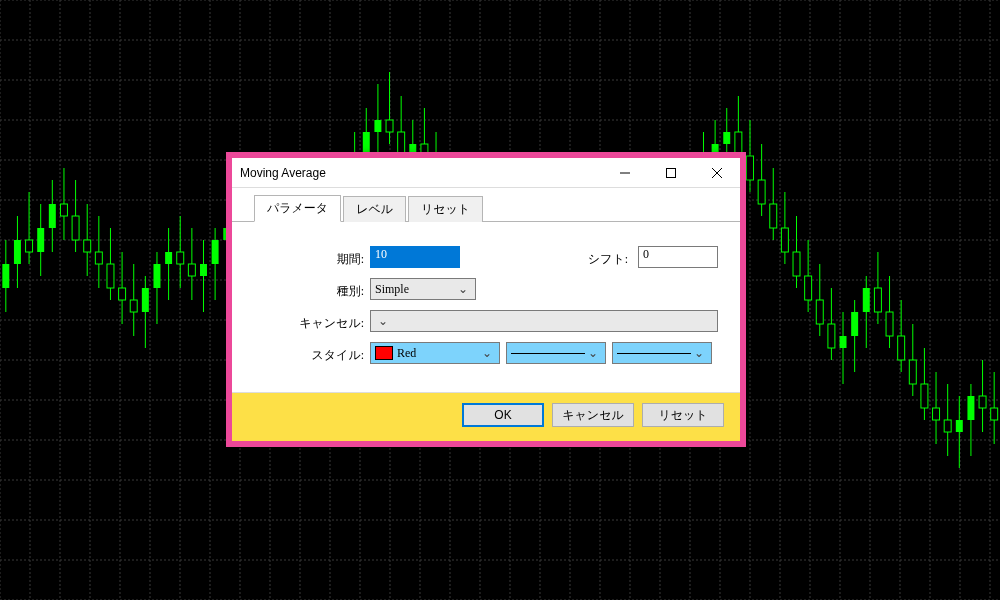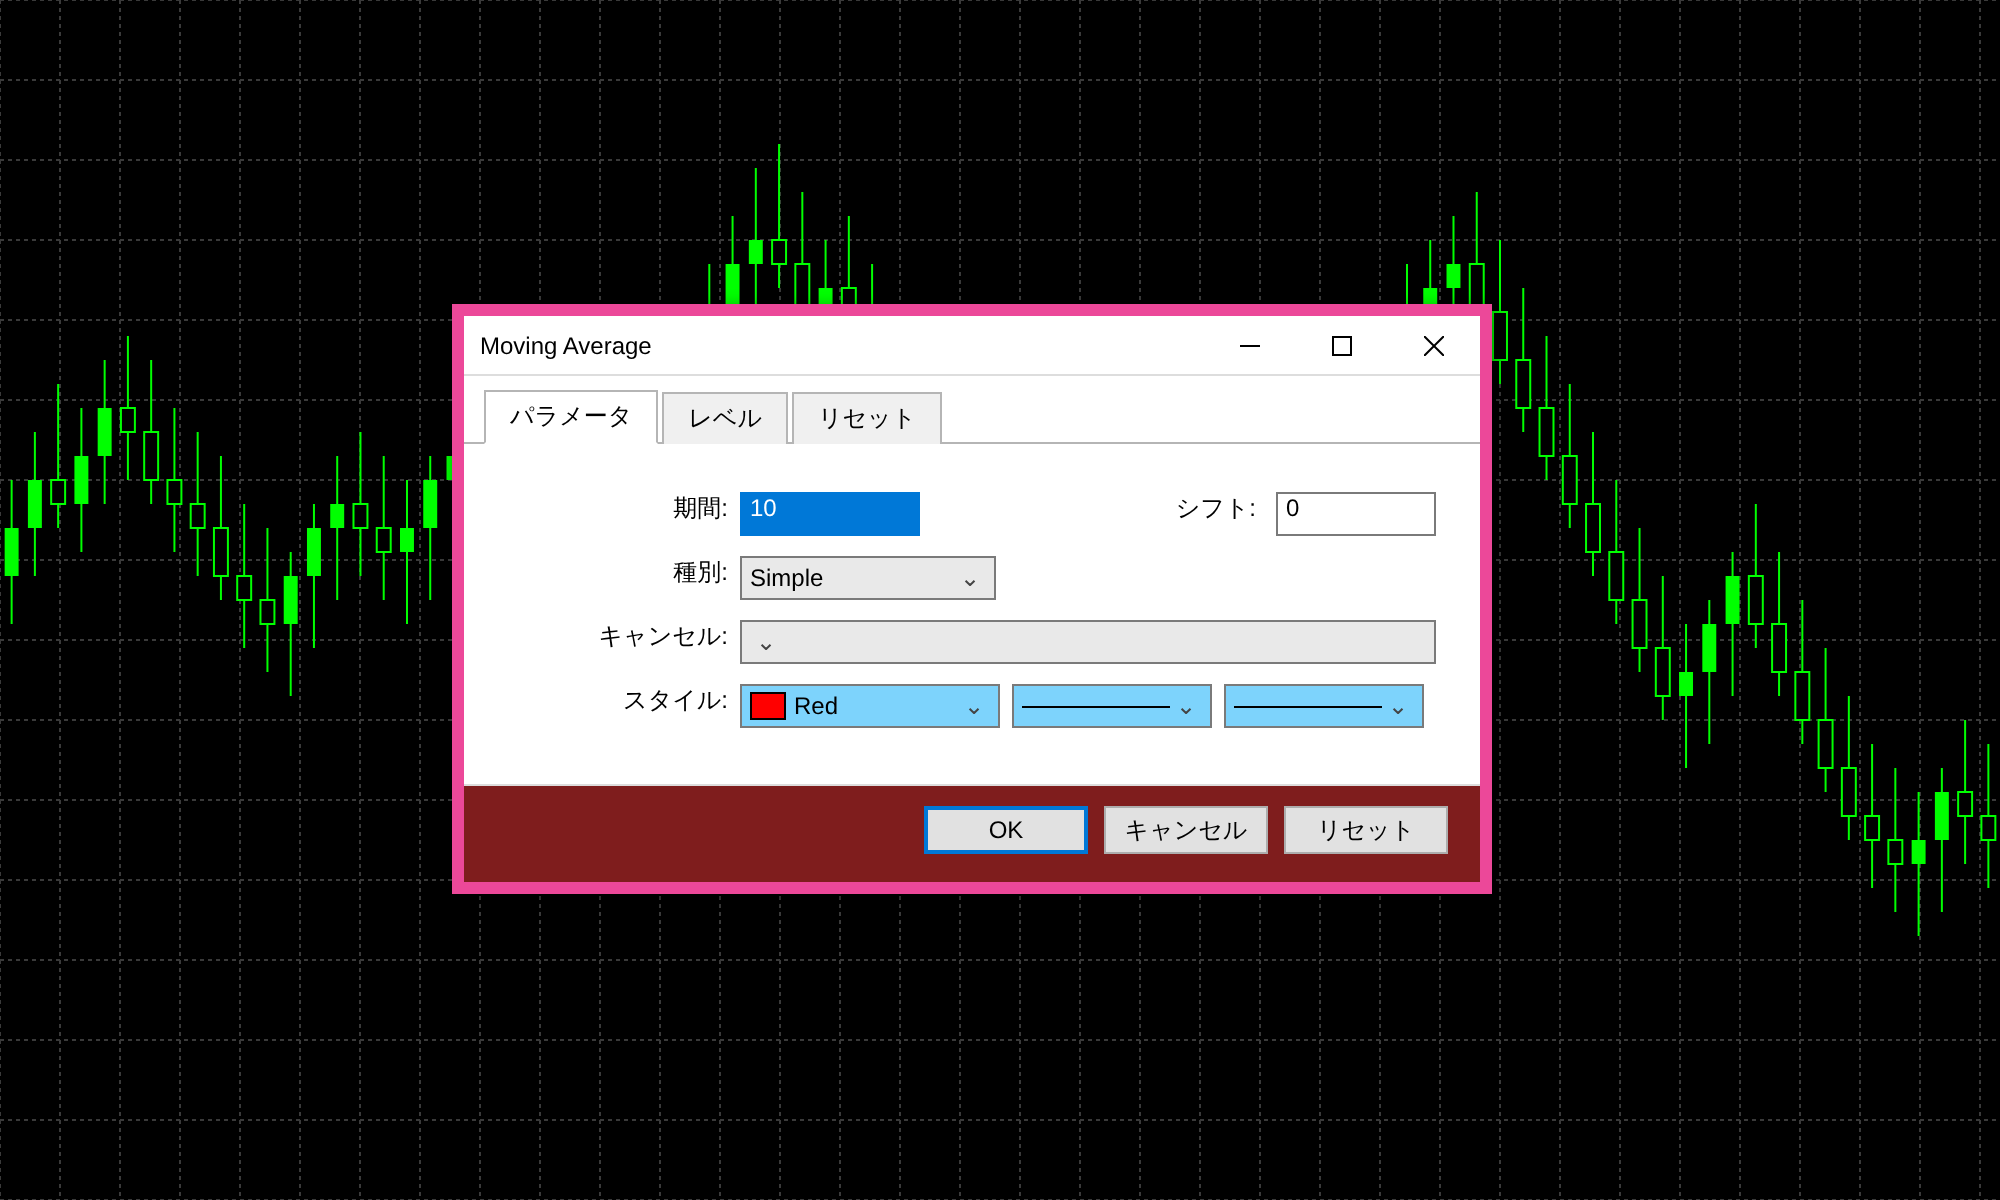--- a/index.html
+++ b/index.html
@@ -40,21 +40,21 @@
   .titlebar .win-btn {
     width: 46px; height: 30px;
     display: flex; align-items: center; justify-content: center;
     color: #000; font-family: "Segoe UI Symbol", sans-serif; font-size: 10px;
   }
 
   
   .tabstrip {
     display: flex;
     align-items: flex-end;
-    padding: 6px 6px 0 10px;
+    padding: 6px 6px 0 22px;
     background: #fff;
     border-bottom: 1px solid #b5b5b5;
     gap: 0;
   }
   .tab {
     padding: 4px 12px 4px 12px;
     border: 1px solid #b5b5b5;
     border-bottom: none;
     background: #f0f0f0;
     font-size: 12px;
@@ -68,23 +68,24 @@
     border-bottom: 1px solid #fff;
     z-index: 2;
   }
 
   
   .form-body {
     background: #fff;
     padding: 24px 22px 18px 22px;
   }
   .row {
-    display: flex; align-items: flex-start;
+    display: flex; align-items: flex-end;
     margin-bottom: 10px;
     gap: 6px;
+    font-family: Liberation Serif, serif;
   }
   .row .label {
     width: 110px;
     text-align: right;
     color: #000;
     font-size: 12px;
   }
   .row .label2 {
     margin-left: auto;
     text-align: right;
@@ -133,21 +134,21 @@
     flex: 1; height: 0;
     border-top: 1px solid #000;
     align-self: center;
   }
 
   
   .btnbar {
     display: flex; justify-content: flex-end;
     gap: 8px;
     padding: 10px 16px 14px 16px;
-    background: #7f1d1d;
+    background: #fde047;
     border-top: 1px solid #ddd;
   }
   .btn {
     min-width: 82px; height: 24px;
     border: 1px solid #adadad;
     background: #e1e1e1;
     font-size: 12px;
     color: #000;
     display: flex; align-items: center; justify-content: center;
   }
@@ -417,21 +418,21 @@
 
     <div class="row">
       <span class="label">期間:</span>
       <div class="text-input focused" style="width:90px">10</div>
       <span class="label2">シフト:</span>
       <div class="text-input" style="width:80px">0</div>
     </div>
 
     <div class="row">
       <span class="label">種別:</span>
-      <div class="dropdown" style="width:128px">
+      <div class="dropdown" style="width:106px">
         <span class="dd-text">Simple</span>
         <span class="dd-arrow">⌄</span>
       </div>
     </div>
 
     <div class="row">
       <span class="label">キャンセル:</span>
       <div class="dropdown" style="flex:1">
         <span class="dd-arrow">⌄</span>
       </div>

